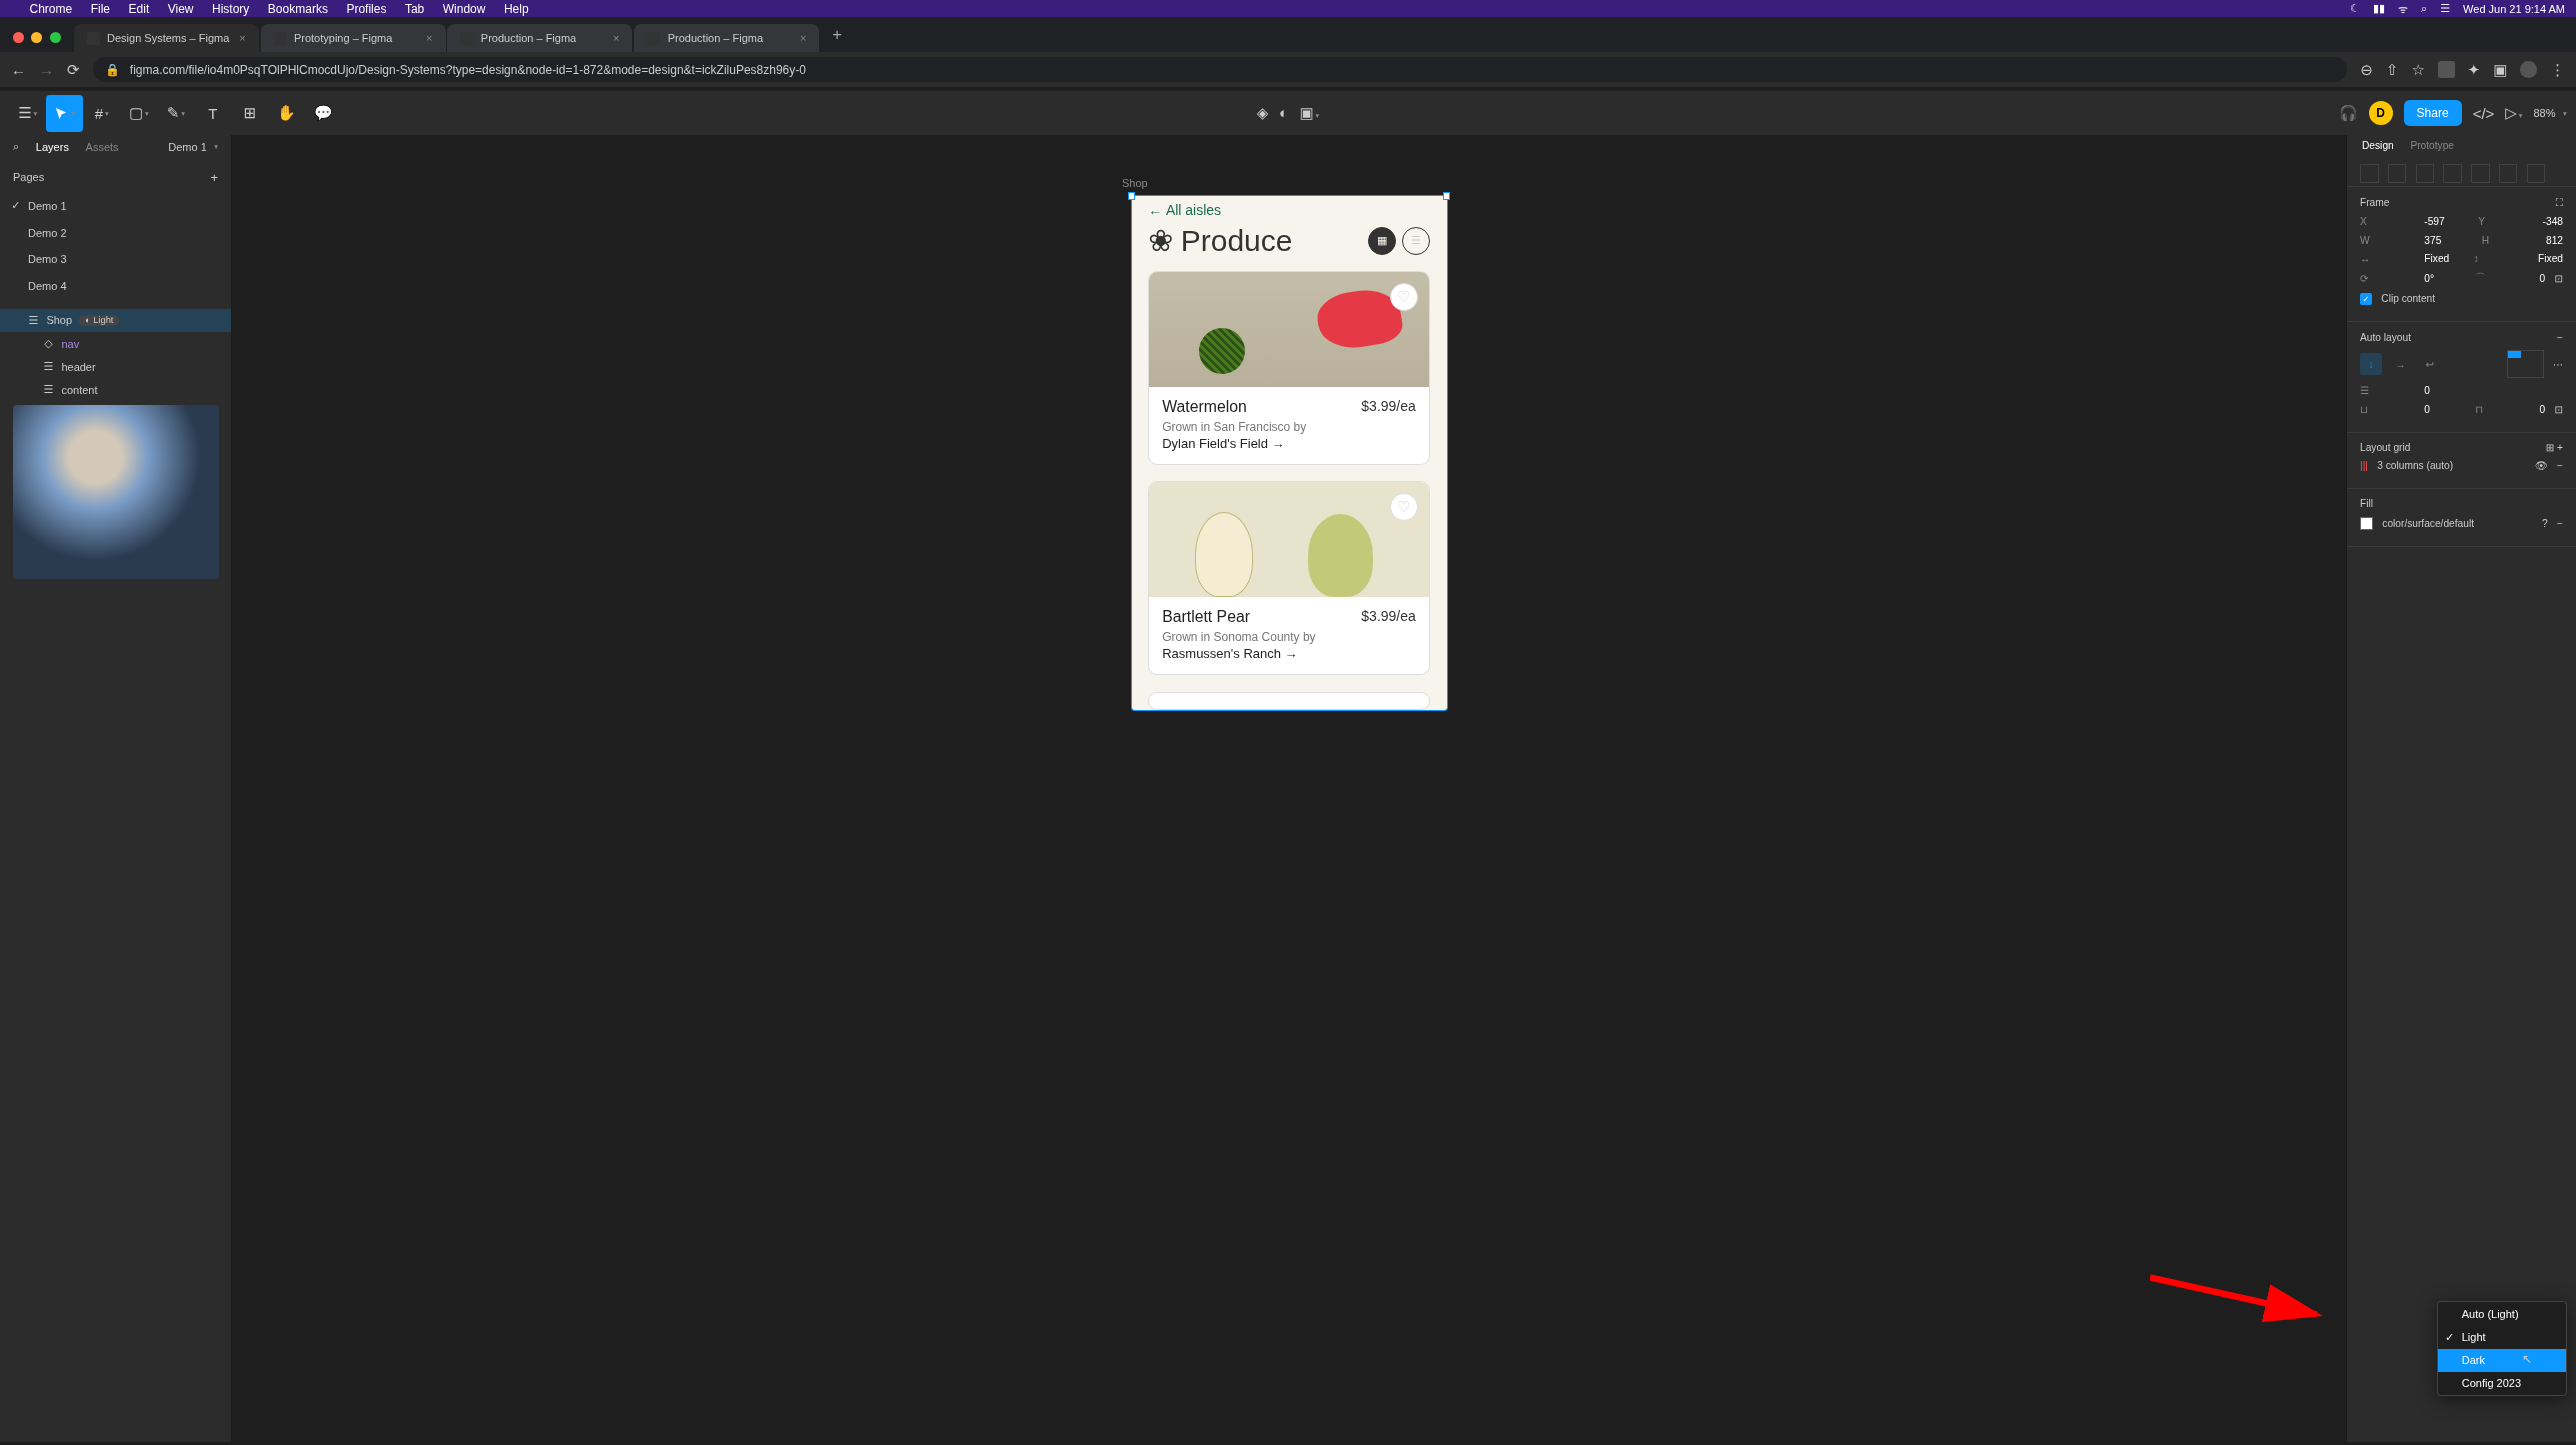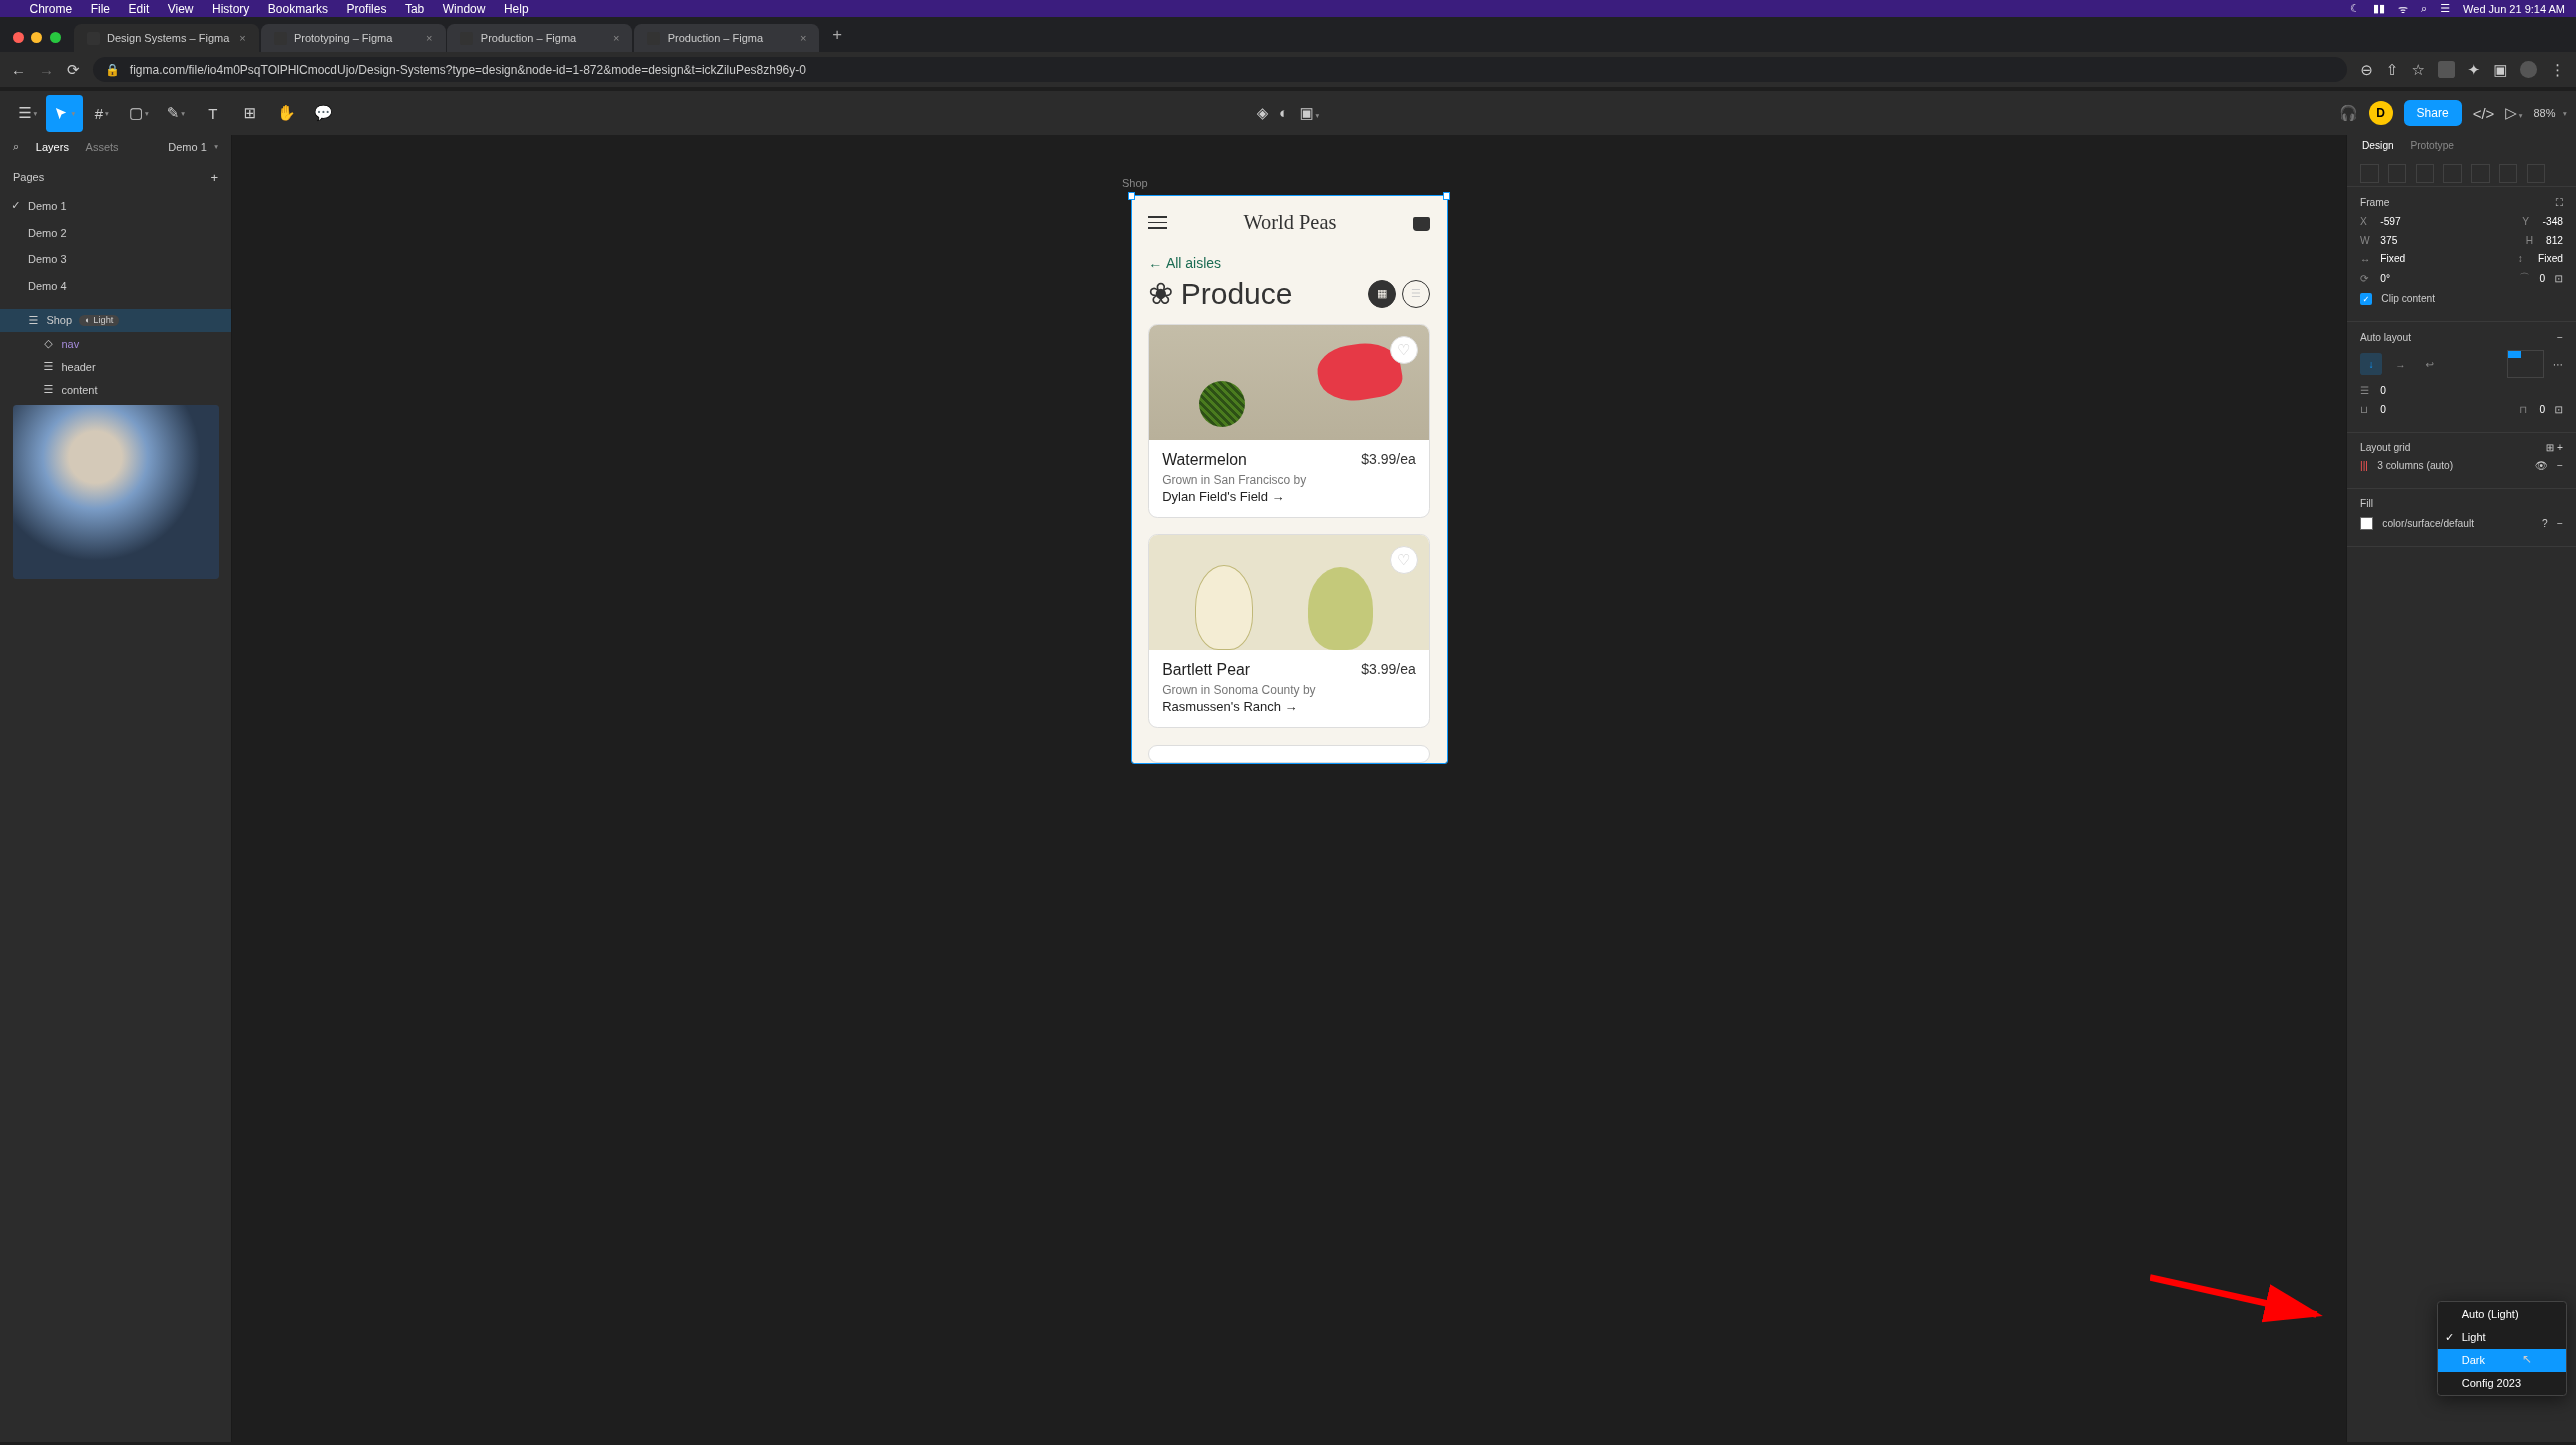--- a/index.html
+++ b/index.html
@@ -93,21 +93,21 @@
 
 .right-panel { width: 230px; background: #2c2c2c; margin-top: 44px; border-left: 0.9px solid #1a1a1a; font-size: 10.2px; color: #ccc; overflow: visible; }
 .rp-tabs { display: flex; padding: 9.3px 15px; gap: 16.7px; }
 .rp-tab { color: #888; } .rp-tab.active { color: #fff; font-weight: 500; }
 .rp-align { display: flex; gap: 9.3px; padding: 3.7px 13px; border-bottom: 0.9px solid #3a3a3a; }
 .rp-align span { width: 18.5px; height: 18.5px; border: 0.9px solid #555; opacity: .5; }
 .rp-section { padding: 9.3px 13px; border-bottom: 0.9px solid #3a3a3a; }
 .rp-head { display: flex; justify-content: space-between; align-items: center; margin-bottom: 7.4px; }
 .rp-row { display: flex; gap: 9.3px; margin-bottom: 7.4px; align-items: center; }
 .rp-label { width: 11px; color: #888; }
-.rp-val { color: #fff; }
+.rp-val { color: #fff; margin-left: 44px; }
 .checkbox { width: 12px; height: 12px; background: #0d99ff; border-radius: 1.9px; display: inline-flex; align-items: center; justify-content: center; color: #fff; font-size: 8.3px; }
 .al-icons { display: flex; gap: 7.4px; }
 .al-icon { width: 22px; height: 22px; border-radius: 2.8px; display: flex; align-items: center; justify-content: center; color: #888; }
 .al-icon.active { background: #0d99ff33; color: #0d99ff; }
 
 
 .dropdown { position: absolute; right: 9.3px; bottom: 50px; background: #1e1e1e; border: 0.9px solid #444; border-radius: 3.7px; width: 130px; z-index: 20; box-shadow: 0 3.7px 18.5px rgba(0,0,0,.5); }
 .dd-item { padding: 5.6px 9.3px 5.6px 24px; font-size: 11px; position: relative; color: #fff; }
 .dd-item.checked::before { content: "✓"; position: absolute; left: 7.4px; }
 .dd-item.hover { background: #0d99ff; }
@@ -279,29 +279,20 @@
       <span>content</span>
     </div>
     <div class="video-thumb"></div>
   </div>
 
   <div class="canvas">
     <div class="frame-label">Shop</div>
     <div class="mobile-frame">
       <span class="selection-handle sh-tl"></span>
       <span class="selection-handle sh-tr"></span>
-      <div class="mob-nav">
-        <div class="hamburger">
-            <span></span>
-            <span></span>
-            <span></span>
-          </div>
-        <div class="mob-title">World Peas</div>
-        <div class="bag"></div>
-      </div>
       <div class="back-link">← <span>All aisles</span></div>
       <div class="produce-head">
         <div class="produce-title">
           <span>❀</span>
           <span>Produce</span>
         </div>
         <div class="view-toggle">
           <div class="vt-btn active">▦</div>
           <div class="vt-btn">☰</div>
         </div>

